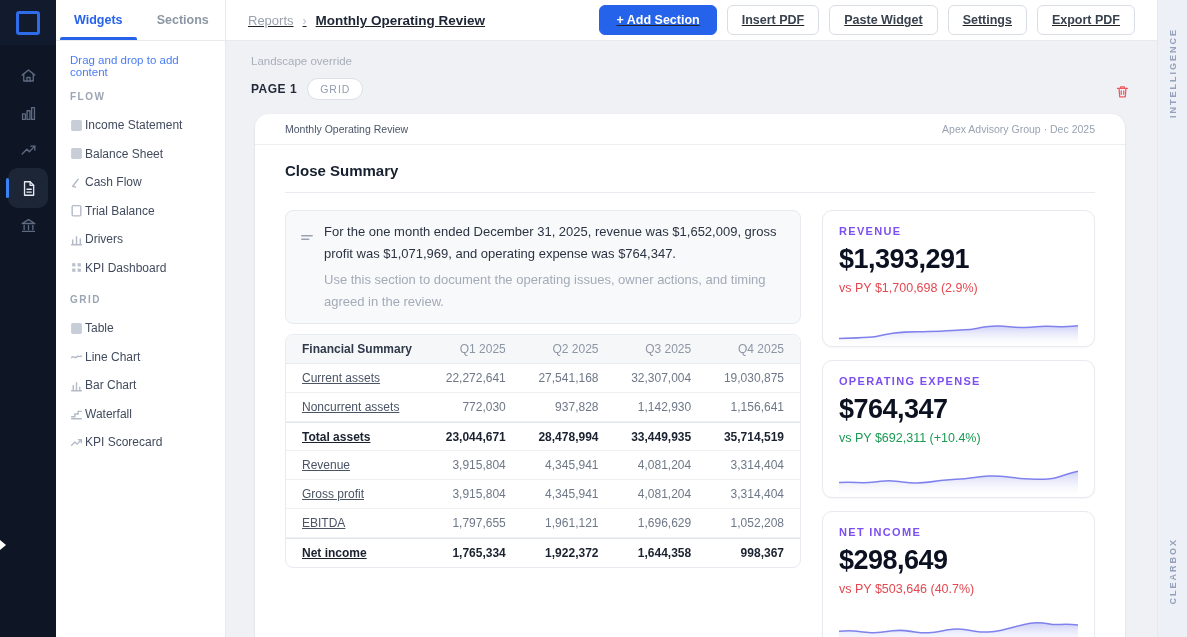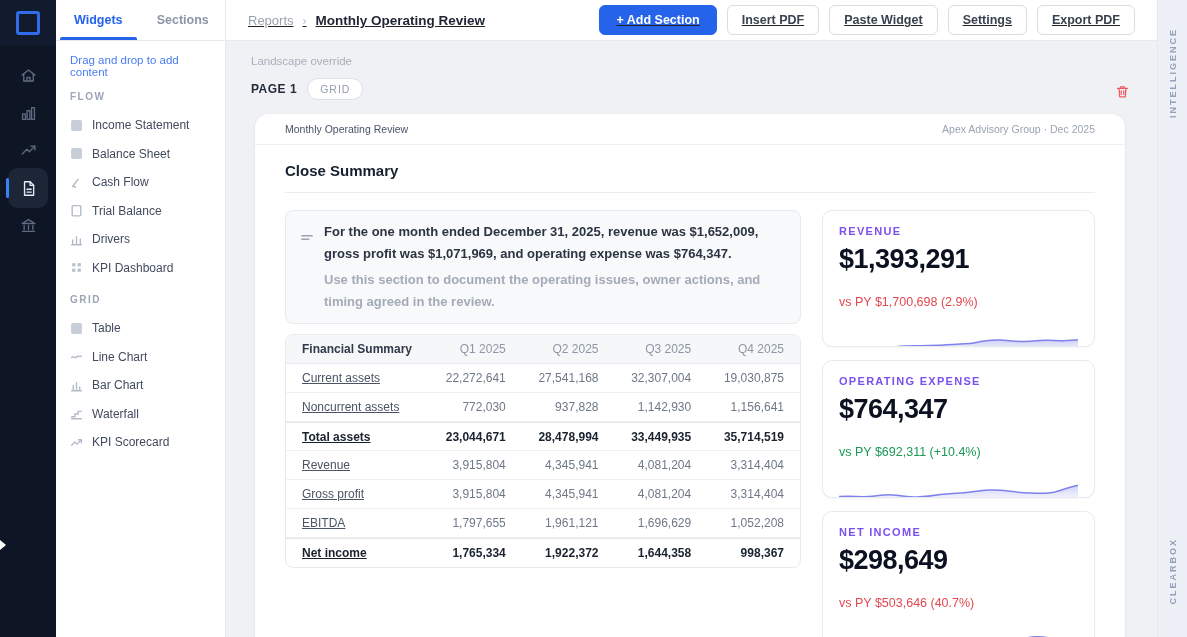--- a/index.html
+++ b/index.html
@@ -21,21 +21,21 @@
     border-top:5px solid transparent; border-bottom:5px solid transparent; border-left:6px solid #ffffff; }
   
   .panel { position:absolute; left:56px; top:0; width:170px; height:637px; background:#fff; border-right:1px solid #e6e9ee; z-index:4; }
   .tabs { display:flex; height:41px; border-bottom:1px solid #e8eaee; }
   .tab { flex:1; display:flex; align-items:center; justify-content:center; font-size:12.5px; color:#8d96a4; cursor:pointer; position:relative; font-weight:bold; }
   .tab.active { color:#2563eb; }
   .tab.active::after { content:""; position:absolute; left:4px; right:4px; bottom:0; height:3px; background:#2563eb; border-radius:2px 2px 0 0; }
   .panel-body { padding:13px 10px 0 14px; }
   .drag-hint { color:#4a7cf2; font-size:11.5px; margin-bottom:13px; }
   .group-label { color:#9ba5b4; font-size:10px; font-weight:bold; letter-spacing:1.5px; margin:4px 0 9px 0; }
-  .witem { display:flex; align-items:center; gap:9px; height:28.5px; cursor:grab;text-align:right; }
+  .witem { display:flex; align-items:center; gap:2px; height:28.5px; cursor:grab;text-align:right; }
   .witem .wi { width:13px; height:13px; flex:none; display:flex; align-items:center; justify-content:center; }
   .witem .wlabel { font-size:12px; color:#414b5d; }
   .group-gap { height:8px; }
   
   .topbar { position:absolute; left:226px; top:0; width:931px; height:41px; background:#fff;
     border-bottom:1px solid #e7eaee; display:flex; align-items:center; padding:0 22px; z-index:3;text-decoration:underline; }
   .crumb-parent { color:#99a1ad; font-size:13px; }
   .crumb-sep { color:#b8bec8; font-size:12px; margin:0 9px; }
   .crumb-title { color:#1d2534; font-size:13.5px; font-weight:bold; }
   .tb-actions { margin-left:auto; display:flex; gap:10px; align-items:center; }
@@ -62,40 +62,40 @@
   .report-head { height:31px; display:flex; align-items:center; justify-content:space-between; padding:0 30px; border-bottom:1px solid #eceef2; }
   .report-head .rh-left { font-size:10.5px; color:#4a5468; }
   .report-head .rh-right { font-size:10.5px; color:#9aa3b2; }
   .report-body { padding:17px 30px 0 30px; }
   .section-title { font-size:15px; font-weight:bold; color:#16202e; }
   .title-divider { height:1px; background:#e9ebf0; margin:13px 0 17px 0; }
   .content { display:flex; gap:21px; }
   .left-col { width:516px; }
   .right-col { width:273px; display:flex; flex-direction:column; gap:13px; }
   
-  .summary { background:#f8f9fb; border:1px solid #e7eaef; border-radius:8px; padding:10px 18px 10px 14px; display:flex; gap:10px; min-height:112px;font-weight:bold; }
+  .summary { background:#f8f9fb; border:1px solid #e7eaef; border-radius:8px; padding:10px 18px 10px 14px; display:flex; gap:10px; min-height:112px; }
   .summary .note-icon { flex:none; margin-top:8px; color:#9aa3b1; }
   .summary .main { font-size:13px; line-height:22px; color:#2b3442; margin-bottom:4px; }
   .summary .sub { font-size:13px; line-height:22px; color:#a3abb8; }
   
   .fin-table { width:100%; border:1px solid #e7eaef; border-radius:8px; border-spacing:0; margin-top:10px; overflow:hidden; }
   .fin-table th, .fin-table td { font-size:12px; padding:0 16px; height:29px; white-space:nowrap; }
   .fin-table thead th { background:#f6f7f9; border-bottom:1px solid #e7eaef; text-align:right; color:#8d96a5; font-weight:normal; }
   .fin-table thead th:first-child { text-align:left; color:#2f3949; font-weight:bold;margin-top:45px; }
   .fin-table td { border-bottom:1px solid #eef0f3; text-align:right; color:#6e7887; }
   .fin-table td:first-child { text-align:left; color:#4a5465;text-decoration:underline; }
   .fin-table tr:last-child td { border-bottom:none; }
   .fin-table tr.bold td { font-weight:bold; color:#1a2230; border-top:1px solid #e3e6ea; }
   .fin-table tr.bold td:first-child { color:#1a2230; }
   
   .card { background:#fff; border:1px solid #e7eaef; border-radius:10px; padding:14px 16px 0 16px; box-shadow:0 1px 2px rgba(16,24,40,.04); overflow:hidden; }
   .card.h1 { height:137px; } .card.h2 { height:138px; } .card.h3 { height:138px; }
   .card .kpi-label { font-size:11px; font-weight:bold; letter-spacing:1.3px; color:#7c4ff0; }
   .card .kpi-value { font-size:27px; font-weight:bold; letter-spacing:-.5px; color:#0b1120; margin-top:7px; }
-  .card .kpi-compare { font-size:12.5px; margin-top:20px; }
+  .card .kpi-compare { font-size:12.5px; margin-top:6px; }
   .card .kpi-compare.down { color:#e34850; }
   .card .kpi-compare.up { color:#1a9a53; }
   .spark { display:block; width:100%; height:44px; margin-top:9px; }
   .spark .spark-line { stroke:#7f82ec; stroke-width:1.6; fill:none; }
   .muted-ico { color:#b3bbc8; }
 </style>
 </head>
 <body>
 
 <div class="app">

